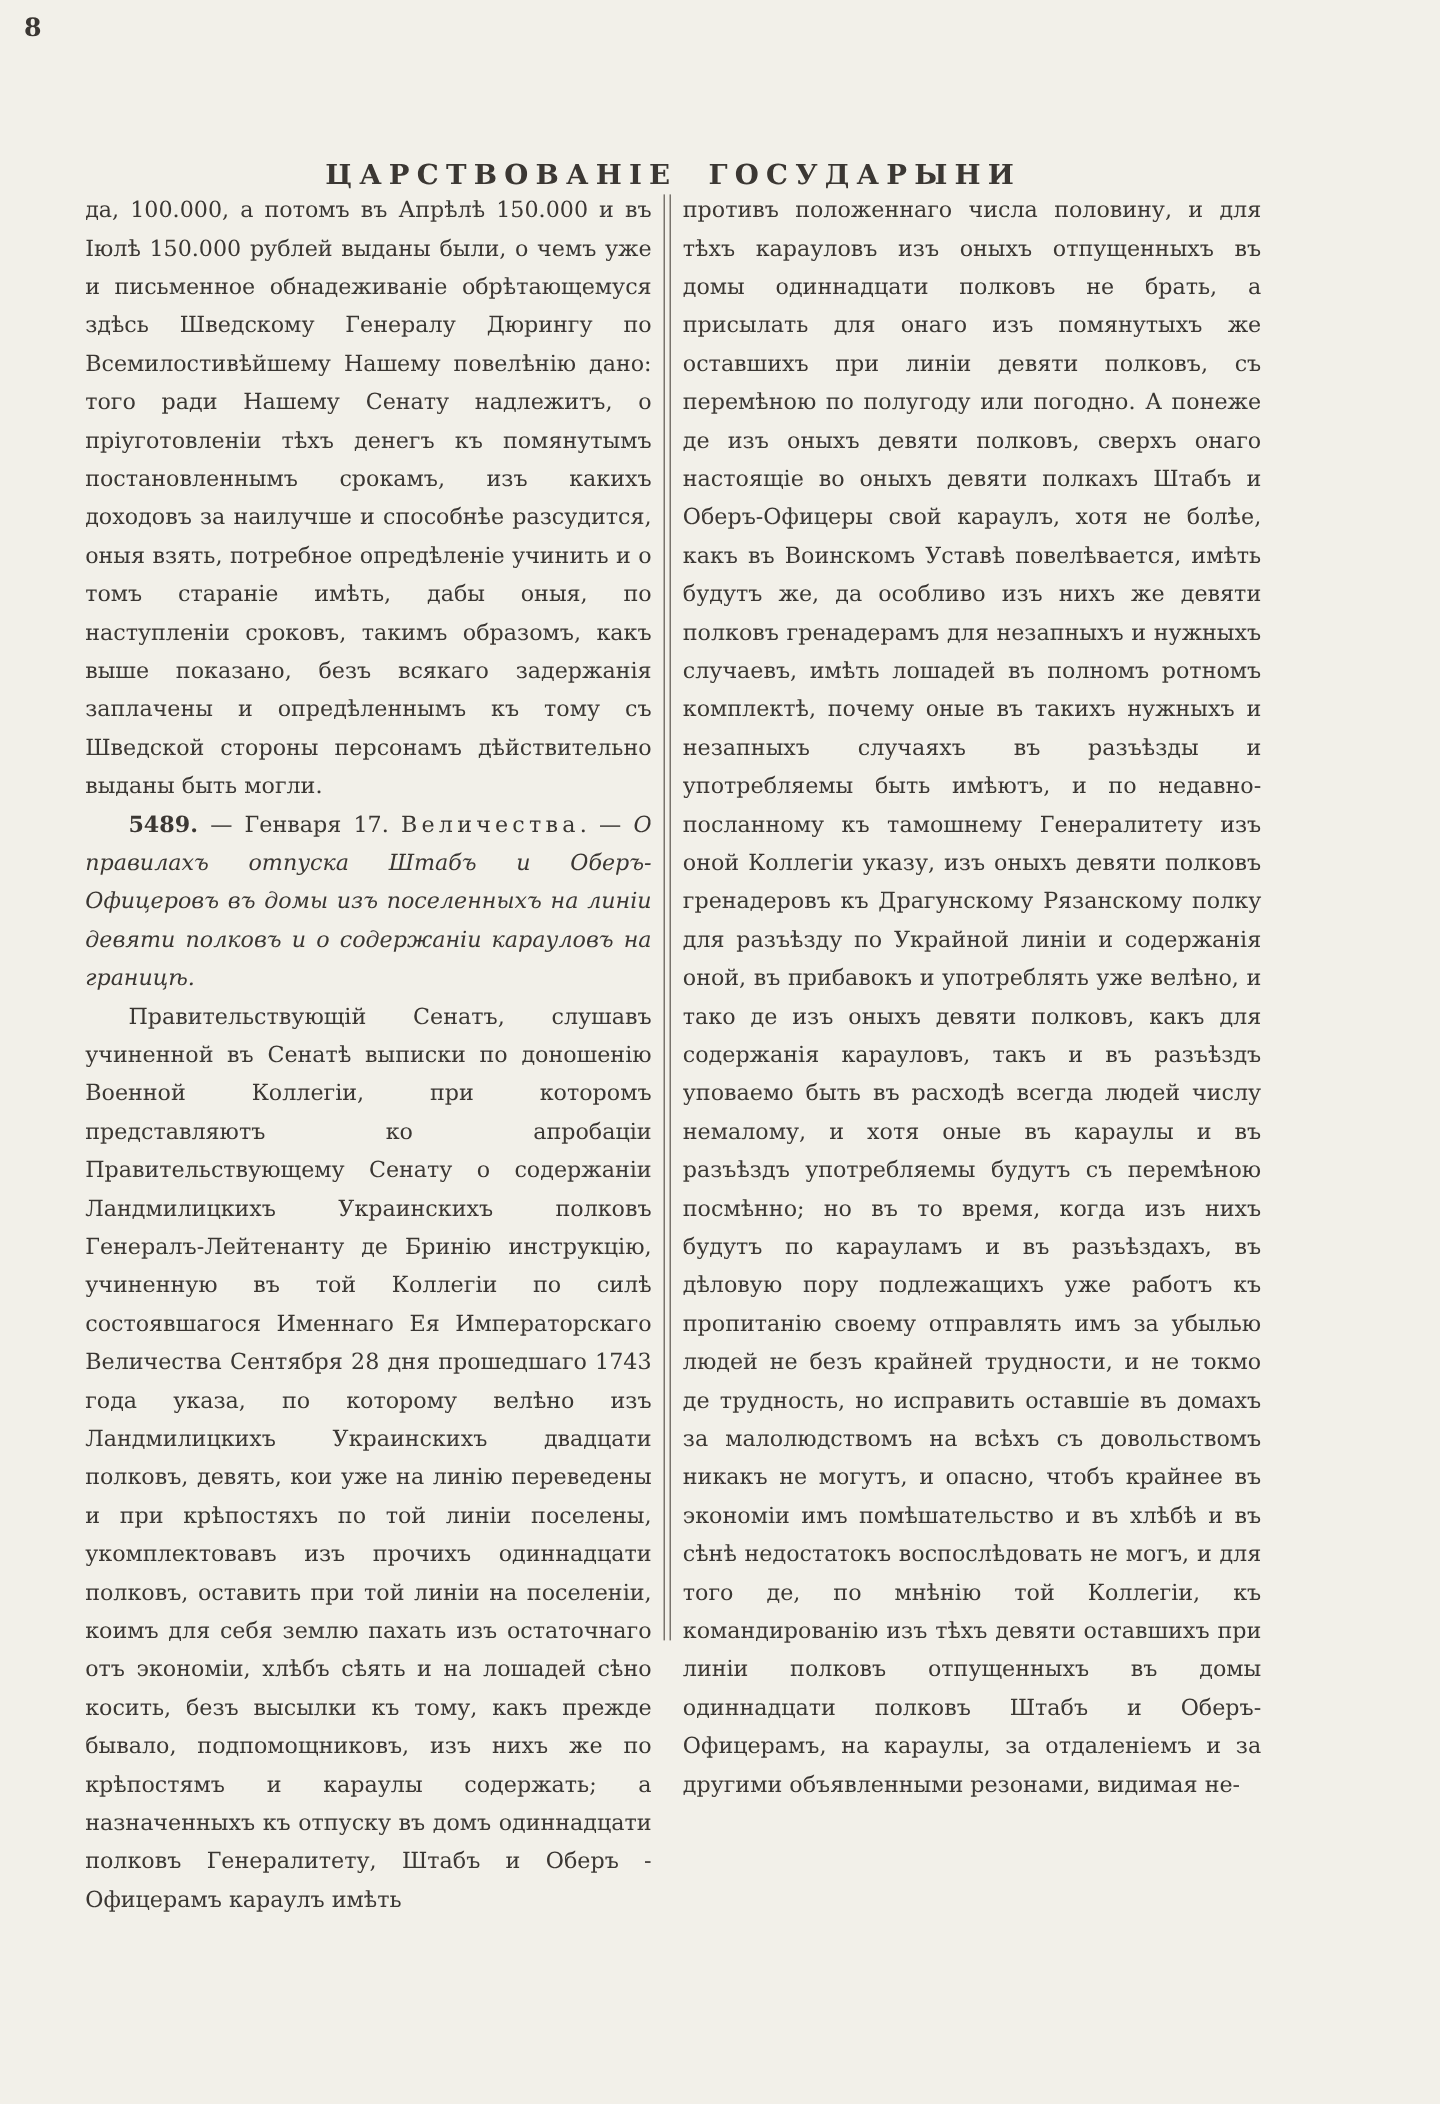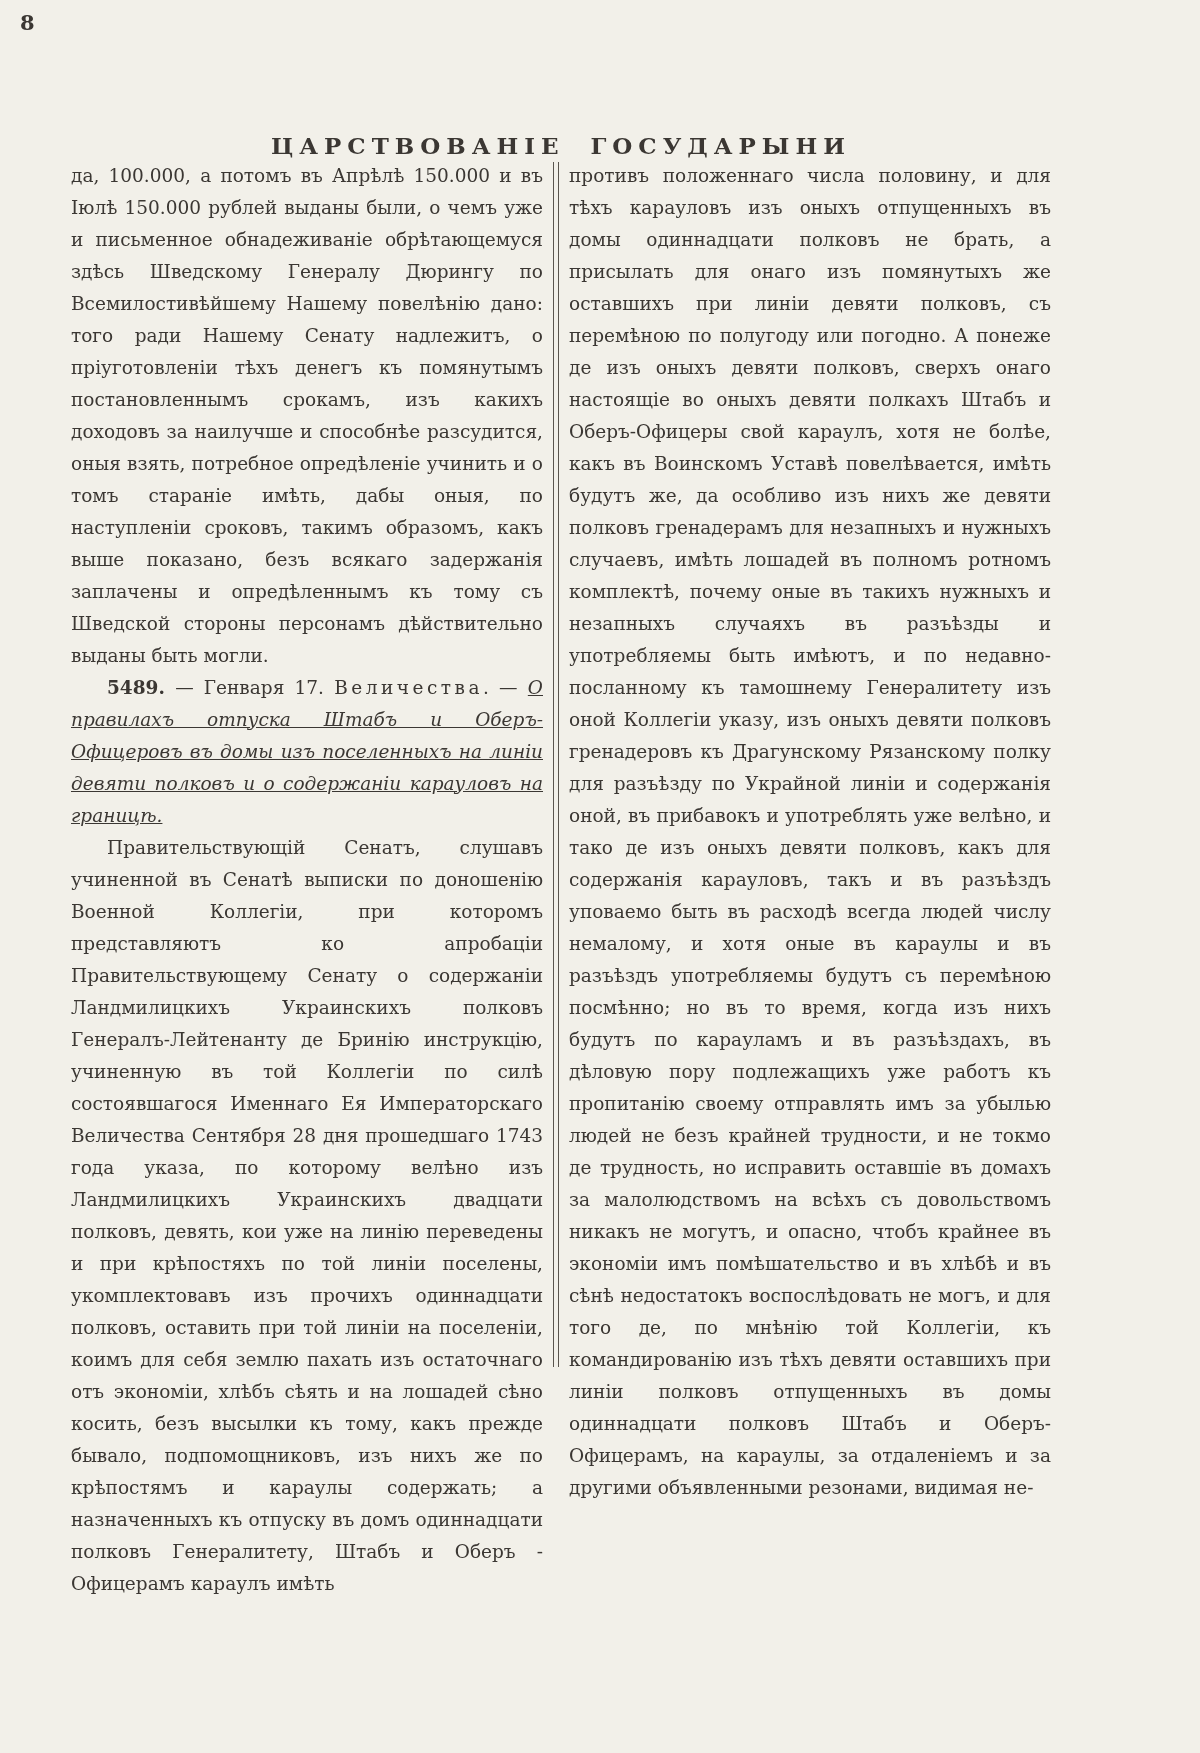--- a/index.html
+++ b/index.html
@@ -55,21 +55,21 @@
     width:4px;
     height:1205px;
     margin:2px 10px 0 10px;
     border-left:1.5px solid #5a554e;
     border-right:1.5px solid #5a554e;
     flex:0 0 auto;
   }
   .para{margin:0;padding:0;}
   .para.indent{text-indent:36px;}
   .r-b{font-weight:bold;}
-  .r-i{font-style:italic;text-decoration:underline;}
+  .r-i{font-style:italic;}
   .r-sc{letter-spacing:3.5px;}
 </style>
 </head>
 <body>
 
 <div class="page">
   <div class="pagenum">8</div>
 
   <div class="content">
     <div class="title">ЦАРСТВОВАНІЕ ГОСУДАРЫНИ</div>

